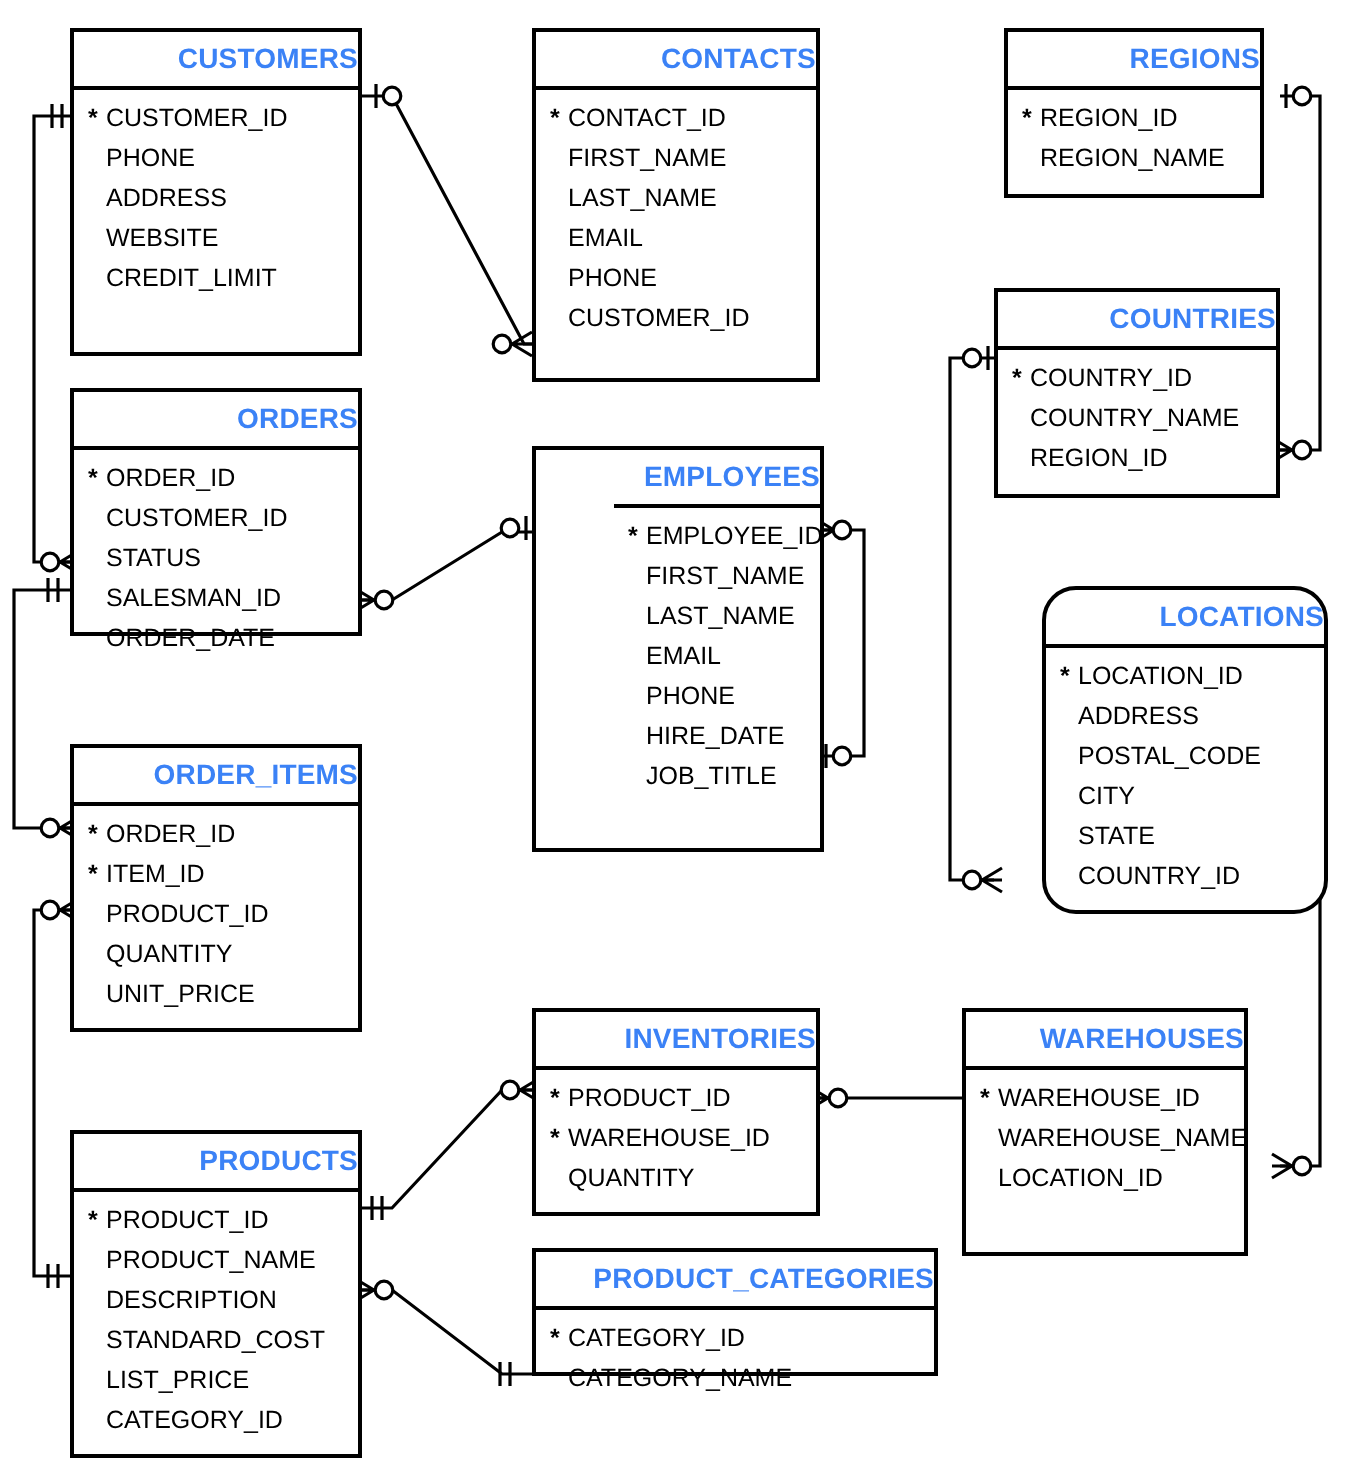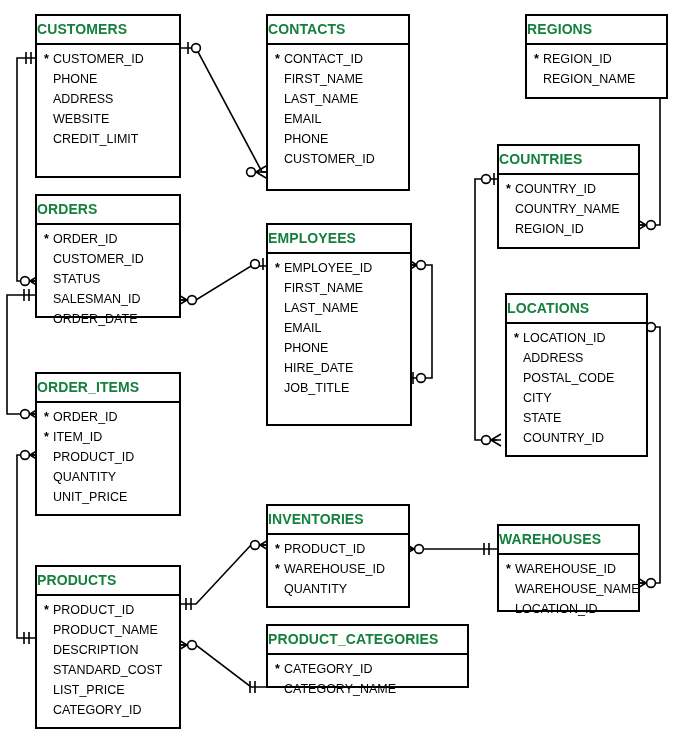--- a/index.html
+++ b/index.html
@@ -27,24 +27,24 @@
     position:absolute;
     box-sizing:border-box;
     background:#ffffff;
     border:2px solid #000000;
     z-index:2;
   }
   .entity-title{
     box-sizing:border-box;
     height:29px;
     line-height:27px;
-    text-align:left;
+    text-align:right;
     font-size:14px;
     font-weight:bold;
-    color:#15803d;
+    color:#3b82f6;
     border-bottom:2px solid #000000;
     letter-spacing:0.1px;
     white-space:nowrap;
     overflow:hidden;
   }
   .attr-list{
     padding:4px 0 6px 0;
   }
   .attr{
     font-size:12.5px;
@@ -203,21 +203,21 @@
       <div class="entity-title">CONTACTS</div>
       <div class="attr-list">
         <div class="attr"><span class="pk">*</span><span class="nm">CONTACT_ID</span></div>
         <div class="attr"><span class="pk"></span><span class="nm">FIRST_NAME</span></div>
         <div class="attr"><span class="pk"></span><span class="nm">LAST_NAME</span></div>
         <div class="attr"><span class="pk"></span><span class="nm">EMAIL</span></div>
         <div class="attr"><span class="pk"></span><span class="nm">PHONE</span></div>
         <div class="attr"><span class="pk"></span><span class="nm">CUSTOMER_ID</span></div>
       </div>
     </div>
-    <div class="entity" style="left: 525px; top: 14px; width: 143px; height: 85px;">
+    <div class="entity" style="left: 502px; top: 14px; width: 130px; height: 85px;">
       <div class="entity-title">REGIONS</div>
       <div class="attr-list">
         <div class="attr"><span class="pk">*</span><span class="nm">REGION_ID</span></div>
         <div class="attr"><span class="pk"></span><span class="nm">REGION_NAME</span></div>
       </div>
     </div>
     <div class="entity" style="left: 497px; top: 144px; width: 143px; height: 105px;">
       <div class="entity-title">COUNTRIES</div>
       <div class="attr-list">
         <div class="attr"><span class="pk">*</span><span class="nm">COUNTRY_ID</span></div>
@@ -228,33 +228,33 @@
     <div class="entity" style="left: 35px; top: 194px; width: 146px; height: 124px;">
       <div class="entity-title">ORDERS</div>
       <div class="attr-list">
         <div class="attr"><span class="pk">*</span><span class="nm">ORDER_ID</span></div>
         <div class="attr"><span class="pk"></span><span class="nm">CUSTOMER_ID</span></div>
         <div class="attr"><span class="pk"></span><span class="nm">STATUS</span></div>
         <div class="attr"><span class="pk"></span><span class="nm">SALESMAN_ID</span></div>
         <div class="attr"><span class="pk"></span><span class="nm">ORDER_DATE</span></div>
       </div>
     </div>
-    <div class="entity" style="left: 266px; top: 223px; width: 146px; height: 203px;">
+    <div class="entity" style="left: 266px; top: 223px; width: 146px; height: 203px; padding-left: 39px;">
       <div class="entity-title">EMPLOYEES</div>
       <div class="attr-list">
         <div class="attr"><span class="pk">*</span><span class="nm">EMPLOYEE_ID</span></div>
         <div class="attr"><span class="pk"></span><span class="nm">FIRST_NAME</span></div>
         <div class="attr"><span class="pk"></span><span class="nm">LAST_NAME</span></div>
         <div class="attr"><span class="pk"></span><span class="nm">EMAIL</span></div>
         <div class="attr"><span class="pk"></span><span class="nm">PHONE</span></div>
         <div class="attr"><span class="pk"></span><span class="nm">HIRE_DATE</span></div>
         <div class="attr"><span class="pk"></span><span class="nm">JOB_TITLE</span></div>
       </div>
     </div>
-    <div class="entity" style="left: 505px; top: 293px; width: 143px; height: 164px;">
+    <div class="entity" style="left: 521px; top: 293px; width: 143px; height: 164px; border-radius: 17px;">
       <div class="entity-title">LOCATIONS</div>
       <div class="attr-list">
         <div class="attr"><span class="pk">*</span><span class="nm">LOCATION_ID</span></div>
         <div class="attr"><span class="pk"></span><span class="nm">ADDRESS</span></div>
         <div class="attr"><span class="pk"></span><span class="nm">POSTAL_CODE</span></div>
         <div class="attr"><span class="pk"></span><span class="nm">CITY</span></div>
         <div class="attr"><span class="pk"></span><span class="nm">STATE</span></div>
         <div class="attr"><span class="pk"></span><span class="nm">COUNTRY_ID</span></div>
       </div>
     </div>
@@ -269,21 +269,21 @@
       </div>
     </div>
     <div class="entity" style="left: 266px; top: 504px; width: 144px; height: 104px;">
       <div class="entity-title">INVENTORIES</div>
       <div class="attr-list">
         <div class="attr"><span class="pk">*</span><span class="nm">PRODUCT_ID</span></div>
         <div class="attr"><span class="pk">*</span><span class="nm">WAREHOUSE_ID</span></div>
         <div class="attr"><span class="pk"></span><span class="nm">QUANTITY</span></div>
       </div>
     </div>
-    <div class="entity" style="left: 497px; top: 504px; width: 143px; height: 88px; margin-top: 20px;">
+    <div class="entity" style="left: 481px; top: 504px; width: 143px; height: 124px;">
       <div class="entity-title">WAREHOUSES</div>
       <div class="attr-list">
         <div class="attr"><span class="pk">*</span><span class="nm">WAREHOUSE_ID</span></div>
         <div class="attr"><span class="pk"></span><span class="nm">WAREHOUSE_NAME</span></div>
         <div class="attr"><span class="pk"></span><span class="nm">LOCATION_ID</span></div>
       </div>
     </div>
     <div class="entity" style="left: 35px; top: 565px; width: 146px; height: 164px;">
       <div class="entity-title">PRODUCTS</div>
       <div class="attr-list">

